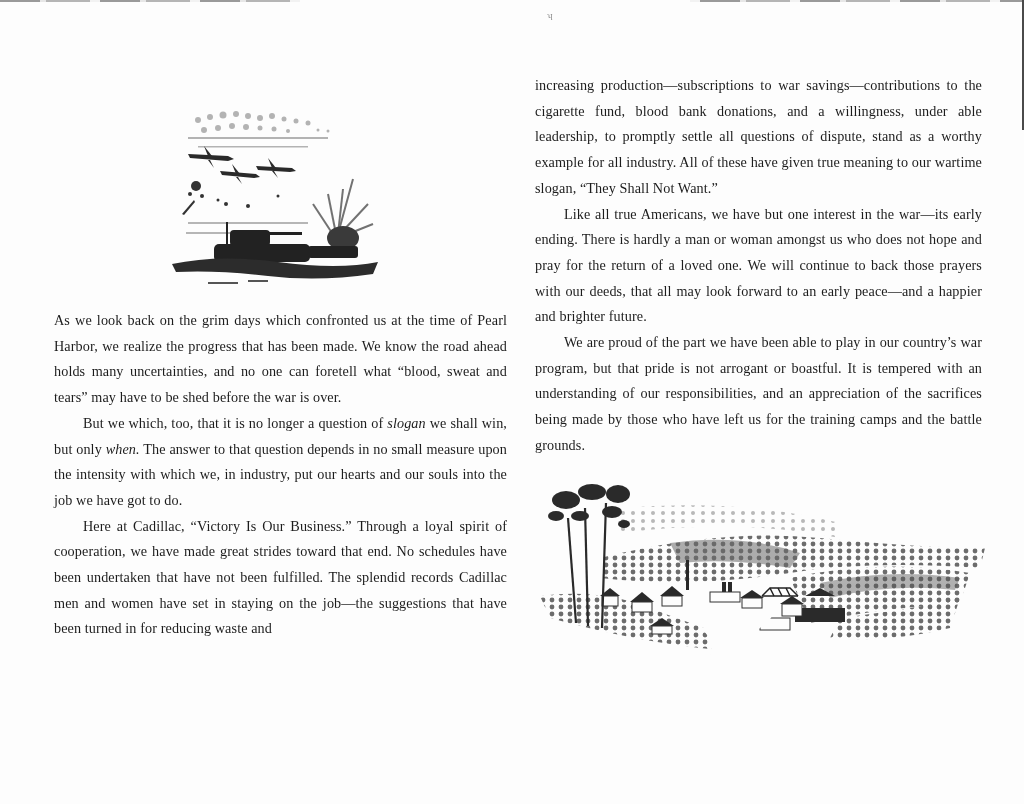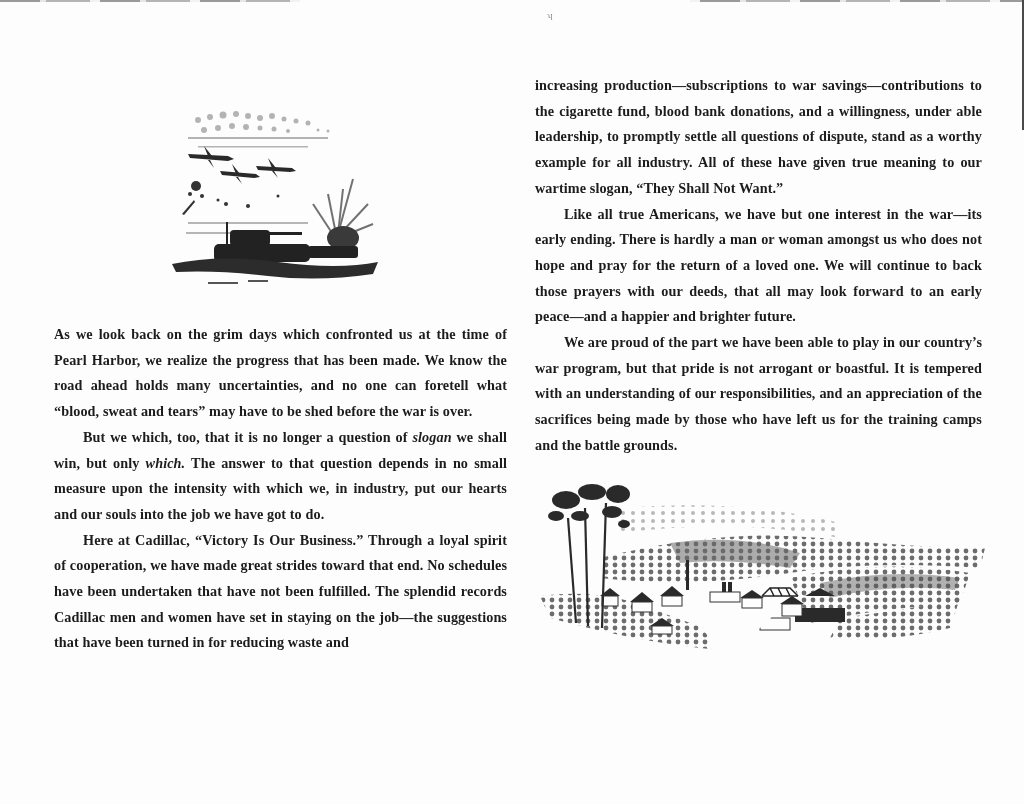--- a/index.html
+++ b/index.html
@@ -15,25 +15,25 @@
   }
   .edge-top .gap { position: absolute; left: 300px; width: 390px; top: 0; height: 2px; background: #fdfdfd; }
   .edge-right {
     position: absolute; right: 0; top: 0; width: 2px; height: 130px; background: #4a4a4a;
   }
   .mark {
     position: absolute; left: 547px; top: 10px; font-size: 9px; color: #888;
   }
   .col {
     position: absolute; font-size: 14.2px; line-height: 25.7px;
-    text-align: justify; font-weight: bold; letter-spacing: 0.1px;
+    text-align: justify; font-weight: normal; letter-spacing: 0.1px;
   }
   .col p { margin: 0; }
   .col p.indent { text-indent: 29px; }
-  .col-left { left: 54px; top: 322px; width: 453px; }
+  .col-left { left: 54px; top: 308px; width: 453px; }
   .col-right { left: 535px; top: 73px; width: 447px; }
   .illus { position: absolute; }
   .illus-war { left: 168px; top: 104px; width: 215px; height: 185px; }
   .illus-town { left: 540px; top: 478px; width: 450px; height: 185px; }
   em { font-style: italic; }
 </style>
 </head>
 <body>
 
 <div class="edge-top">
@@ -117,21 +117,21 @@
     <path d="M4 160 Q50 150 110 158 T210 158 L205 170 Q150 178 100 172 T8 168 Z" fill="#2c2c2c"></path>
     <g fill="#555">
         <rect x="40" y="178" width="30" height="2"></rect>
         <rect x="80" y="176" width="20" height="2"></rect>
       </g>
   </svg>
 </div>
 
 <div class="col col-left">
   <p>As we look back on the grim days which confronted us at the time of Pearl Harbor, we realize the progress that has been made. We know the road ahead holds many uncertainties, and no one can foretell what “blood, sweat and tears” may have to be shed before the war is over.</p>
-  <p class="indent"><span>But we which, too, that it is no longer a question of </span><em>slogan</em><span> we shall win, but only </span><em>which.</em><span> The answer to that question depends in no small measure upon the intensity with which we, in industry, put our hearts and our souls into the job we have got to do.</span></p>
+  <p class="indent"><span>But we which, too, that it is no longer a question of </span><em>slogan</em><span> we shall win, but only </span><em>when.</em><span> The answer to that question depends in no small measure upon the intensity with which we, in industry, put our hearts and our souls into the job we have got to do.</span></p>
   <p class="indent">Here at Cadillac, “Victory Is Our Business.” Through a loyal spirit of cooperation, we have made great strides toward that end. No schedules have been undertaken that have not been fulfilled. The splendid records Cadillac men and women have set in staying on the job—the suggestions that have been turned in for reducing waste and</p>
 </div>
 
 <div class="col col-right">
   <p>increasing production—subscriptions to war savings—contributions to the cigarette fund, blood bank donations, and a willingness, under able leadership, to promptly settle all questions of dispute, stand as a worthy example for all industry. All of these have given true meaning to our wartime slogan, “They Shall Not Want.”</p>
   <p class="indent">Like all true Americans, we have but one interest in the war—its early ending. There is hardly a man or woman amongst us who does not hope and pray for the return of a loved one. We will continue to back those prayers with our deeds, that all may look forward to an early peace—and a happier and brighter future.</p>
   <p class="indent">We are proud of the part we have been able to play in our country’s war program, but that pride is not arrogant or boastful. It is tempered with an understanding of our responsibilities, and an appreciation of the sacrifices being made by those who have left us for the training camps and the battle grounds.</p>
 </div>
 
 <div class="illus illus-town">

